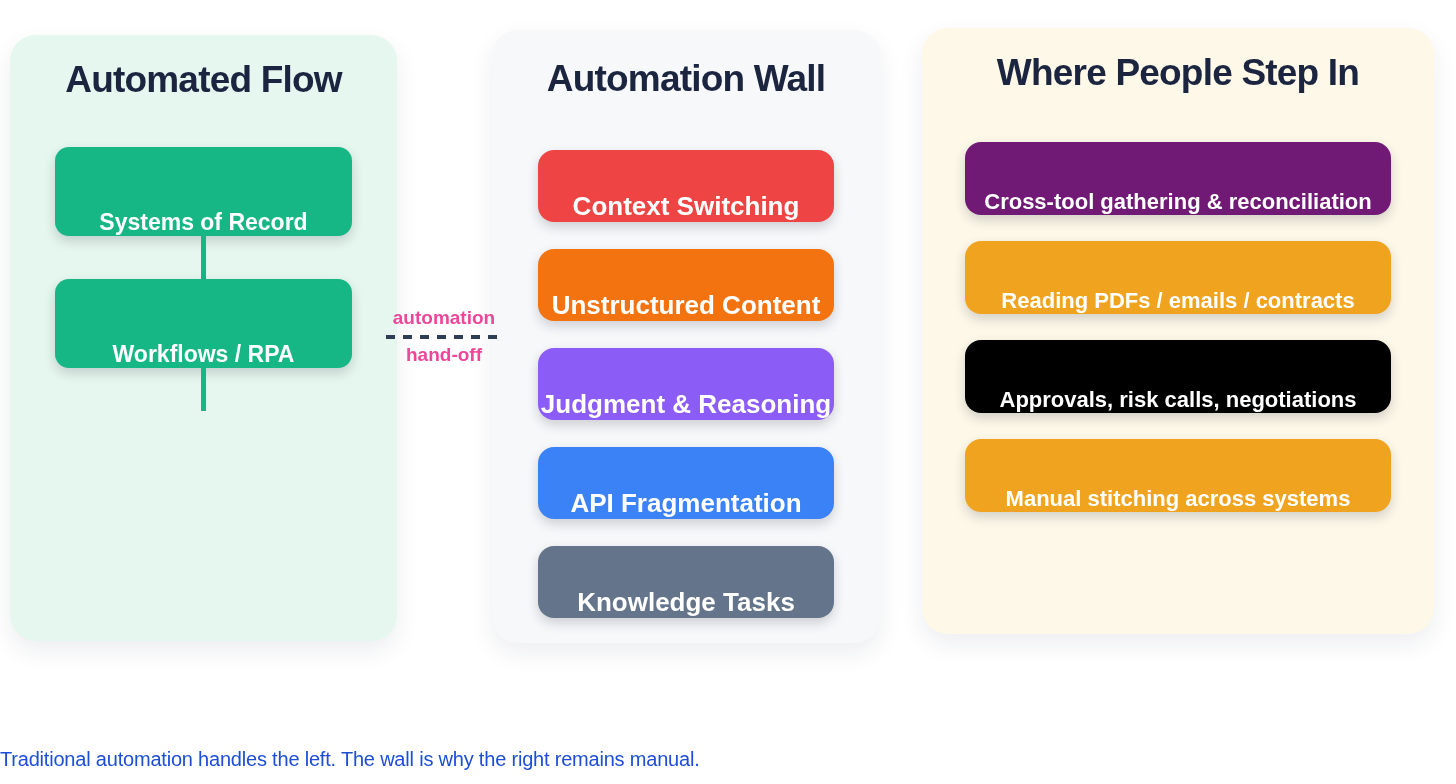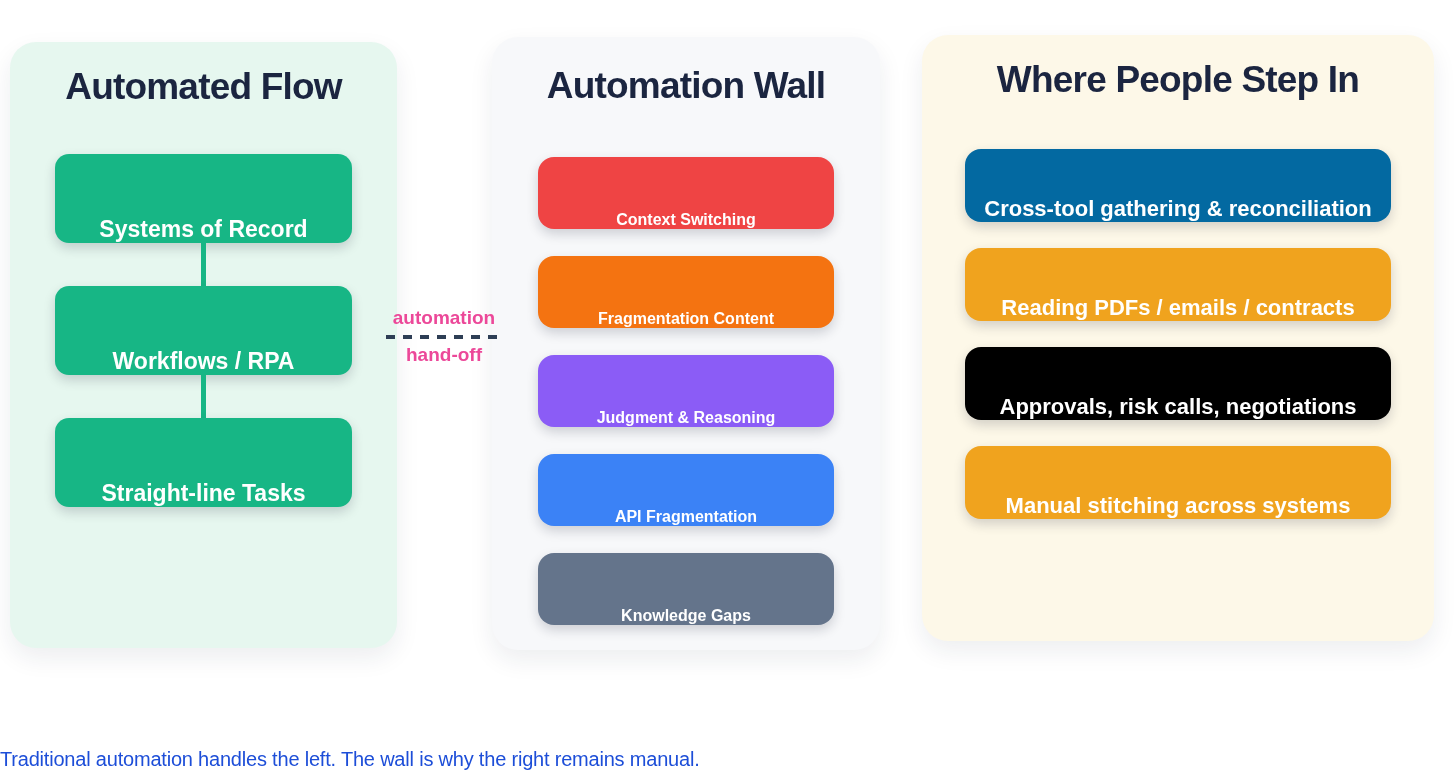--- a/index.html
+++ b/index.html
@@ -14,21 +14,20 @@
     height: 784px;
     background: #ffffff;
     overflow: hidden;
   }
   .panel {
     position: absolute;
     border-radius: 26px;
     box-shadow: 0 10px 24px rgba(30, 41, 59, 0.08);
     box-sizing: border-box;
     padding-top: 22px;
-    margin-top: 7px;
   }
   .panel-left   { left: 10px;  top: 35px; width: 387px; height: 606px; }
   .panel-middle { left: 492px; top: 30px; width: 388px; height: 613px; padding-top: 26px; }
   .panel-right  { left: 922px; top: 28px; width: 512px; height: 606px; }
   .panel-title {
     margin: 0;
     text-align: center;
     font-size: 37px;
     line-height: 46px;
     font-weight: 700;
@@ -58,21 +57,21 @@
     height: 43px;
     margin: 0 auto;
   }
   
   .wall { margin-top: 48px; }
   .wall .block {
     width: 296px;
     height: 72px;
     margin: 0 auto 27px auto;
     border-radius: 16px;
-    font-size: 16px;
+    font-size: 26px;
   }
   
   .people { margin-top: 46px; }
   .people .block {
     width: 426px;
     height: 73px;
     margin: 0 auto 26px auto;
     border-radius: 16px;
     font-size: 22px;
   }
@@ -115,51 +114,48 @@
     <h2 class="panel-title">Automated Flow</h2>
     <div class="flow">
       <div class="node" style="background: rgb(23, 182, 133);">
         <span>Systems of Record</span>
       </div>
       <div class="connector" style="background: rgb(23, 182, 133);"></div>
       <div class="node" style="background: rgb(23, 182, 133);">
         <span>Workflows / RPA</span>
       </div>
       <div class="connector" style="background: rgb(23, 182, 133);"></div>
-      <div class="node" style="background: rgb(23, 182, 133);">
-        <span>Straight-line Tasks</span>
-      </div>
     </div>
   </section>
 
   <section class="panel panel-middle" style="background: rgb(247, 248, 250);">
     <h2 class="panel-title">Automation Wall</h2>
     <div class="wall">
       <div class="block" style="background: rgb(239, 68, 68);">
         <span>Context Switching</span>
       </div>
       <div class="block" style="background: rgb(244, 115, 17);">
-        <span>Fragmentation Content</span>
+        <span>Unstructured Content</span>
       </div>
       <div class="block" style="background: rgb(139, 92, 246);">
         <span>Judgment &amp; Reasoning</span>
       </div>
       <div class="block" style="background: rgb(59, 130, 246);">
         <span>API Fragmentation</span>
       </div>
       <div class="block" style="background: rgb(100, 116, 139);">
-        <span>Knowledge Gaps</span>
+        <span>Knowledge Tasks</span>
       </div>
     </div>
   </section>
 
   <section class="panel panel-right" style="background: rgb(253, 248, 232);">
     <h2 class="panel-title">Where People Step In</h2>
     <div class="people">
-      <div class="block" style="background: #0369a1;">
+      <div class="block" style="background: #701a75;">
         <span>Cross-tool gathering &amp; reconciliation</span>
       </div>
       <div class="block" style="background: rgb(240, 163, 30);">
         <span>Reading PDFs / emails / contracts</span>
       </div>
       <div class="block" style="background: #000000;">
         <span>Approvals, risk calls, negotiations</span>
       </div>
       <div class="block" style="background: rgb(240, 163, 30);">
         <span>Manual stitching across systems</span>

